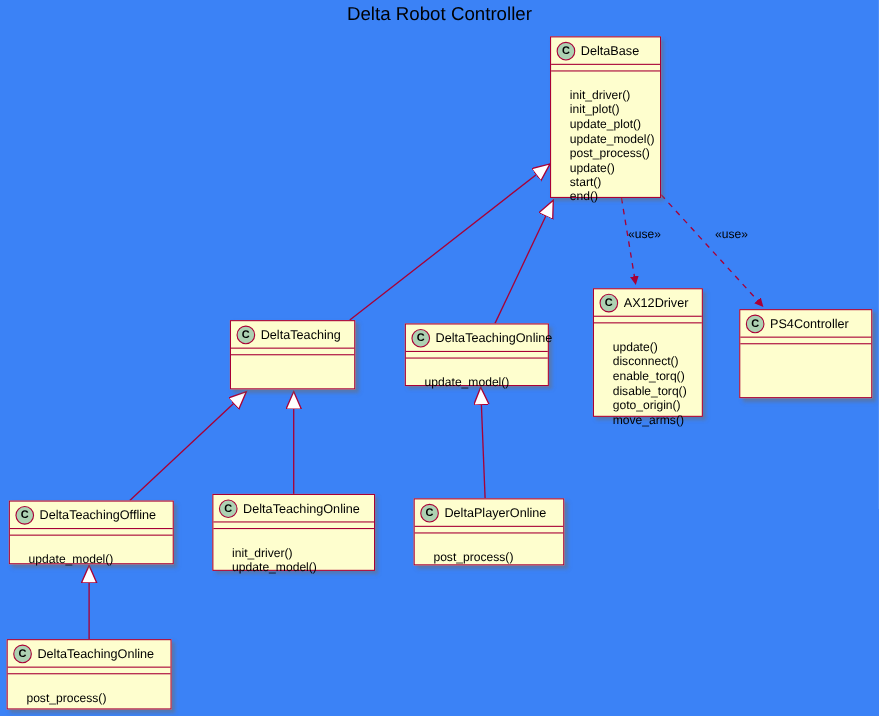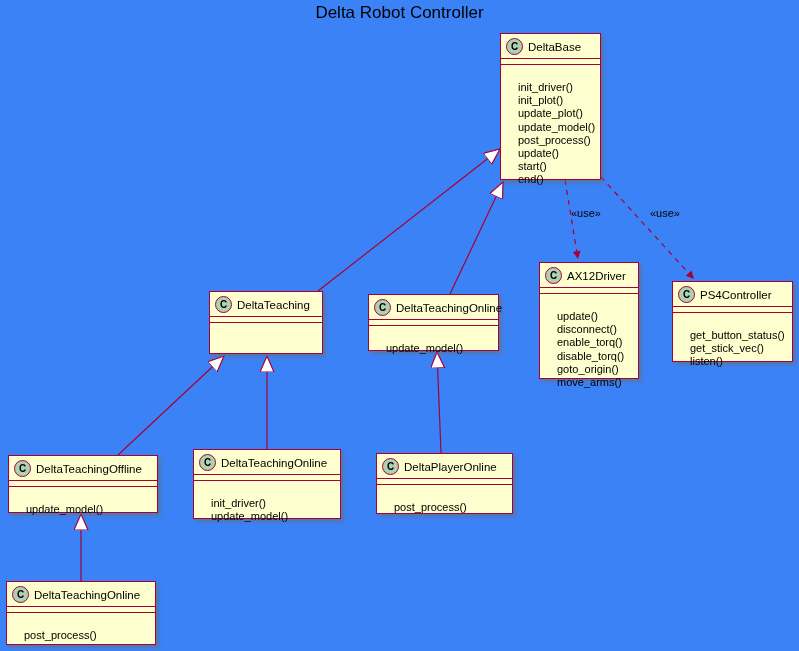--- a/index.html
+++ b/index.html
@@ -95,25 +95,20 @@
       <li>move_arms()</li>
     </ul>
   </div>
 
   <div class="uml-class" style="left:672px; top:281px; width:121px; height:81px;">
     <div class="uml-head">
       <span class="c-circle">C</span>
       <span class="uml-name">PS4Controller</span>
     </div>
     <div class="uml-fields"></div>
-    <ul class="uml-methods">
-      <li>get_button_status()</li>
-      <li>get_stick_vec()</li>
-      <li>listen()</li>
-    </ul>
   </div>
 
   <div class="uml-class" style="left:209px; top:291px; width:114px; height:63px;">
     <div class="uml-head">
       <span class="c-circle">C</span>
       <span class="uml-name">DeltaTeaching</span>
     </div>
     <div class="uml-fields"></div>
   </div>
 

